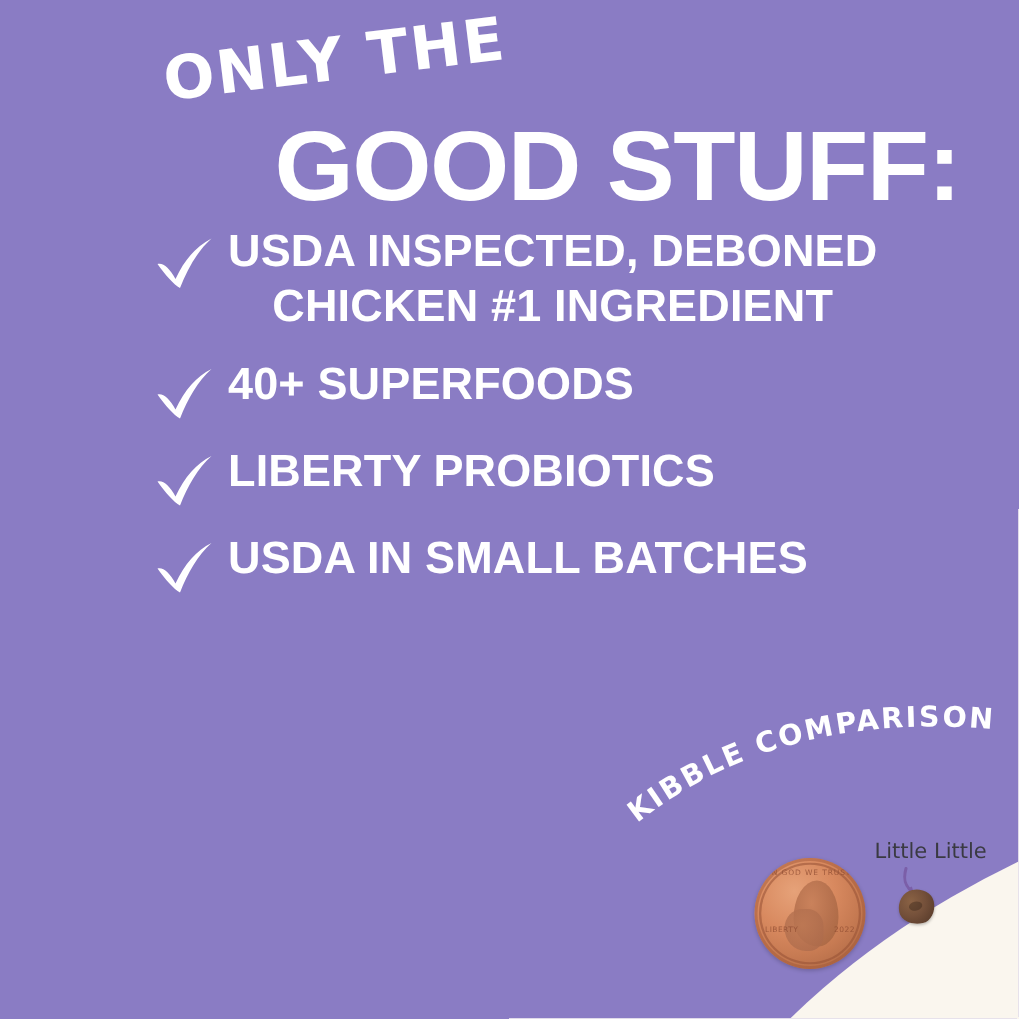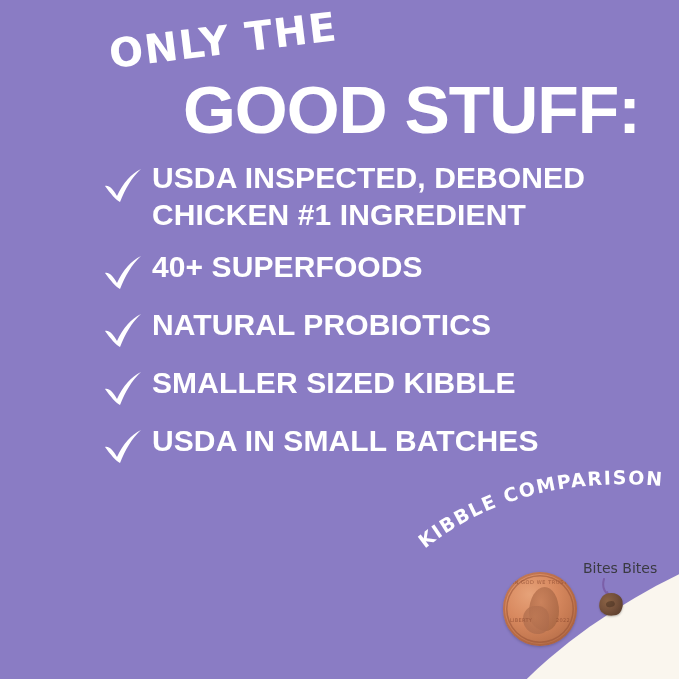--- a/index.html
+++ b/index.html
@@ -48,22 +48,23 @@
     color:#ffffff;
     letter-spacing:-1px;
     white-space:nowrap;
     transform:scaleX(1.03);
     transform-origin:left center;
   }
 
   
   .bullets{
     position:absolute;
-    left:100px; top:160px;
+    left:100px; top:150px;
     width:520px;
+    text-align:center;
   }
   .bullet{
     position:relative;
     display:flex;
     align-items:flex-start;
     margin-bottom:10px;
   }
   .bullet .check{
     flex:0 0 auto;
     width:46px;height:46px;
@@ -215,31 +216,23 @@
       </span>
       <span class="bullet-text">40+ SUPERFOODS</span>
     </div>
 
     <div class="bullet">
       <span class="check">
         <svg viewBox="0 0 46 46" xmlns="http://www.w3.org/2000/svg">
           <path d="M5 24 C9 23 13 27 17 34 C23 21 31 12 41 7 C32 15 25 27 20 40 C16 38 10 31 5 24 Z" fill="#ffffff"></path>
         </svg>
       </span>
-      <span class="bullet-text">NATURAL PROBIOTICS</span>
-    </div>
-
-    <div class="bullet">
-      <span class="check">
-        <svg viewBox="0 0 46 46" xmlns="http://www.w3.org/2000/svg">
-          <path d="M5 24 C9 23 13 27 17 34 C23 21 31 12 41 7 C32 15 25 27 20 40 C16 38 10 31 5 24 Z" fill="#ffffff"></path>
-        </svg>
-      </span>
-      <span class="bullet-text">SMALLER SIZED KIBBLE</span>
-    </div>
+      <span class="bullet-text">LIBERTY PROBIOTICS</span>
+    </div>
+
 
     <div class="bullet">
       <span class="check">
         <svg viewBox="0 0 46 46" xmlns="http://www.w3.org/2000/svg">
           <path d="M5 24 C9 23 13 27 17 34 C23 21 31 12 41 7 C32 15 25 27 20 40 C16 38 10 31 5 24 Z" fill="#ffffff"></path>
         </svg>
       </span>
       <span class="bullet-text">USDA IN SMALL BATCHES</span>
     </div>
 
@@ -259,21 +252,21 @@
 
   <div class="penny">
     <div class="rim"></div>
     <div class="legend-top">IN GOD WE TRUST</div>
     <div class="bust"></div>
     <div class="bust2"></div>
     <div class="legend-left">LIBERTY</div>
     <div class="legend-right">2022</div>
   </div>
 
-  <div class="little-bites-label">Bites Bites</div>
+  <div class="little-bites-label">Little Little</div>
 
   <div class="bites-arrow">
     <svg viewBox="0 0 30 22" xmlns="http://www.w3.org/2000/svg">
       <path d="M6 1 C4 8 5 13 11 17" fill="none" stroke="#7b5fa8" stroke-width="2" stroke-linecap="round"></path>
       <path d="M12.5 18.5 L6.5 15.5 L9 13.2 Z" fill="#7b5fa8" transform="rotate(18 10 16)"></path>
     </svg>
   </div>
 
   <div class="kibble-piece">
     <div class="speck"></div>

